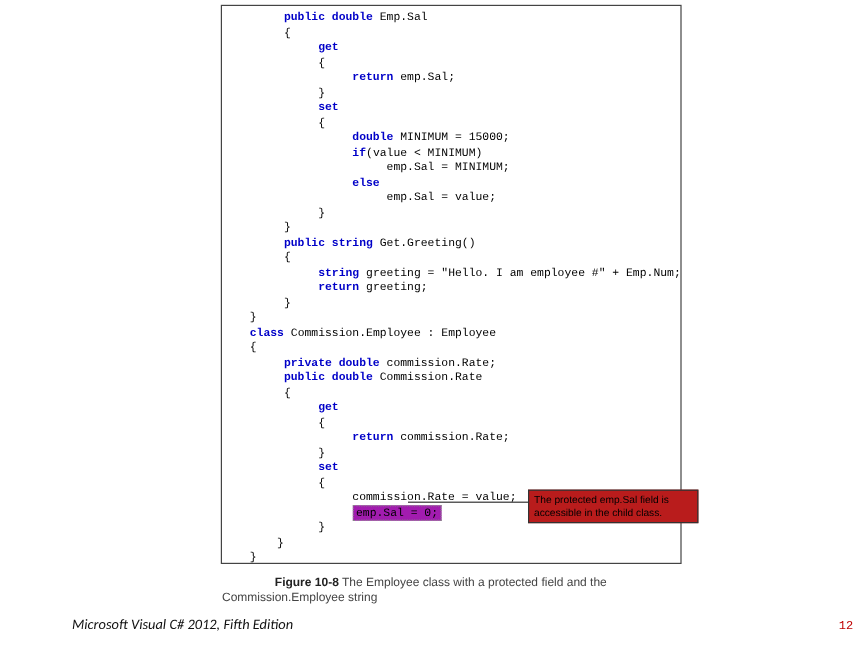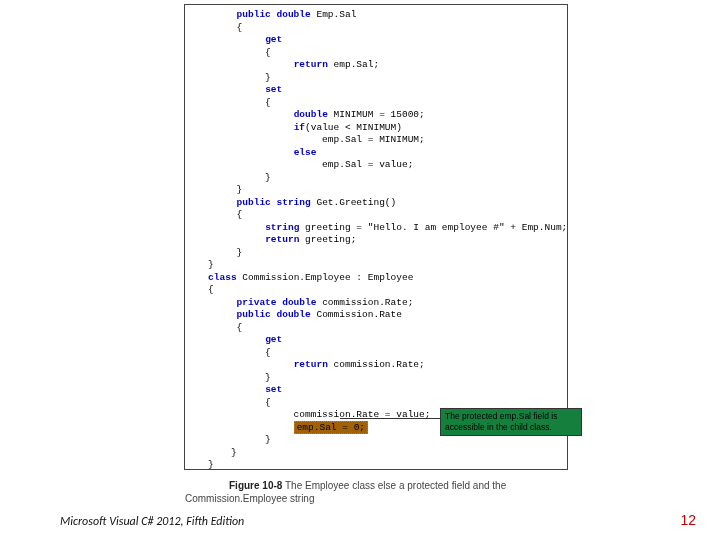--- a/index.html
+++ b/index.html
@@ -23,31 +23,31 @@
     font-family: "Consolas", "Courier New", monospace;
     font-size: 9.5px;
     line-height: 12.5px;
     color: #000;
     padding: 4px 0 0 6px;
     white-space: pre;
   }
   .kw { color: #0000c8; font-weight: bold; }
   .line { display: block; }
   .highlight {
-    background: #a16207;
+    background: #a21caf;
     border: 1px dotted #888;
     padding: 0 2px;
   }
   .callout-box {
     position: absolute;
     left: 440px;
     top: 408px;
     width: 132px;
     border: 1px solid #333;
-    background: #15803d;
+    background: #b91c1c;
     font-size: 8.5px;
     line-height: 11px;
     color: #000;
     padding: 2px 4px;
     font-family: "Segoe UI", Tahoma, sans-serif;
   }
   .leader-line {
     position: absolute;
     left: 340px;
     top: 418px;
@@ -69,25 +69,25 @@
     position: absolute;
     left: 60px;
     bottom: 12px;
     font-size: 12px;
     color: #111;
     font-family: Calibri, "Segoe UI", sans-serif;
     font-style: italic;
   }
   .footer-right {
     position: absolute;
-    right: 24px;
+    right: 9px;
     bottom: 12px;
-    font-size: 14px;
+    font-size: 10px;
     color: #c00000;
-    font-family: Liberation Sans, sans-serif;
+    font-family: Liberation Mono, monospace;
   }
   .bg-blobs {
     position: absolute;
     inset: 0;
     z-index: -1;
     overflow: hidden;
     opacity: 0.35;
   }
   .blob { position: absolute; border-radius: 50% 50% 45% 55%; filter: blur(1px); }
   .b1 { left: 70px;  top: 340px; width: 30px; height:150px; background: #8ee08e; }
@@ -104,18 +104,18 @@
   <div class="blob b3"></div>
     <div class="blob b4"></div>
 </div>
 
 <div class="code-box"><span class="line"><span>        </span><span class="kw">public double</span><span> Emp.Sal</span></span><span class="line">        {</span><span class="line"><span>             </span><span class="kw">get</span></span><span class="line">             {</span><span class="line"><span>                  </span><span class="kw">return</span><span> emp.Sal;</span></span><span class="line">             }</span><span class="line"><span>             </span><span class="kw">set</span></span><span class="line">             {</span><span class="line"><span>                  </span><span class="kw">double</span><span> MINIMUM = 15000;</span></span><span class="line"><span>                  </span><span class="kw">if</span><span>(value &lt; MINIMUM)</span></span><span class="line">                       emp.Sal = MINIMUM;</span><span class="line"><span>                  </span><span class="kw">else</span></span><span class="line">                       emp.Sal = value;</span><span class="line">             }</span><span class="line">        }</span><span class="line"><span>        </span><span class="kw">public string</span><span> Get.Greeting()</span></span><span class="line">        {</span><span class="line"><span>             </span><span class="kw">string</span><span> greeting = "Hello. I am employee #" + Emp.Num;</span></span><span class="line"><span>             </span><span class="kw">return</span><span> greeting;</span></span><span class="line">        }</span><span class="line">   }</span><span class="line"><span>   </span><span class="kw">class</span><span> Commission.Employee : Employee</span></span><span class="line">   {</span><span class="line"><span>        </span><span class="kw">private double</span><span> commission.Rate;</span></span><span class="line"><span>        </span><span class="kw">public double</span><span> Commission.Rate</span></span><span class="line">        {</span><span class="line"><span>             </span><span class="kw">get</span></span><span class="line">             {</span><span class="line"><span>                  </span><span class="kw">return</span><span> commission.Rate;</span></span><span class="line">             }</span><span class="line"><span>             </span><span class="kw">set</span></span><span class="line">             {</span><span class="line">                  commission.Rate = value;</span><span class="line"><span>                  </span><span class="highlight">emp.Sal = 0;</span></span><span class="line">             }</span><span class="line">       }</span><span class="line">   }</span></div>
 
 <div class="leader-line"></div>
 <div class="callout-box">The protected emp.Sal field is accessible in the child class.</div>
 
 <div class="caption">
-  <span class="bold">Figure 10-8</span><span> The Employee class else a protected field and the</span><br>
+  <span class="bold">Figure 10-8</span><span> The Employee class with a protected field and the</span><br>
   <span>Commission.Employee string</span>
 </div>
 
 <div class="footer-left">Microsoft Visual C# 2012, Fifth Edition</div>
 <div class="footer-right">12</div>
 
 </body></html>

